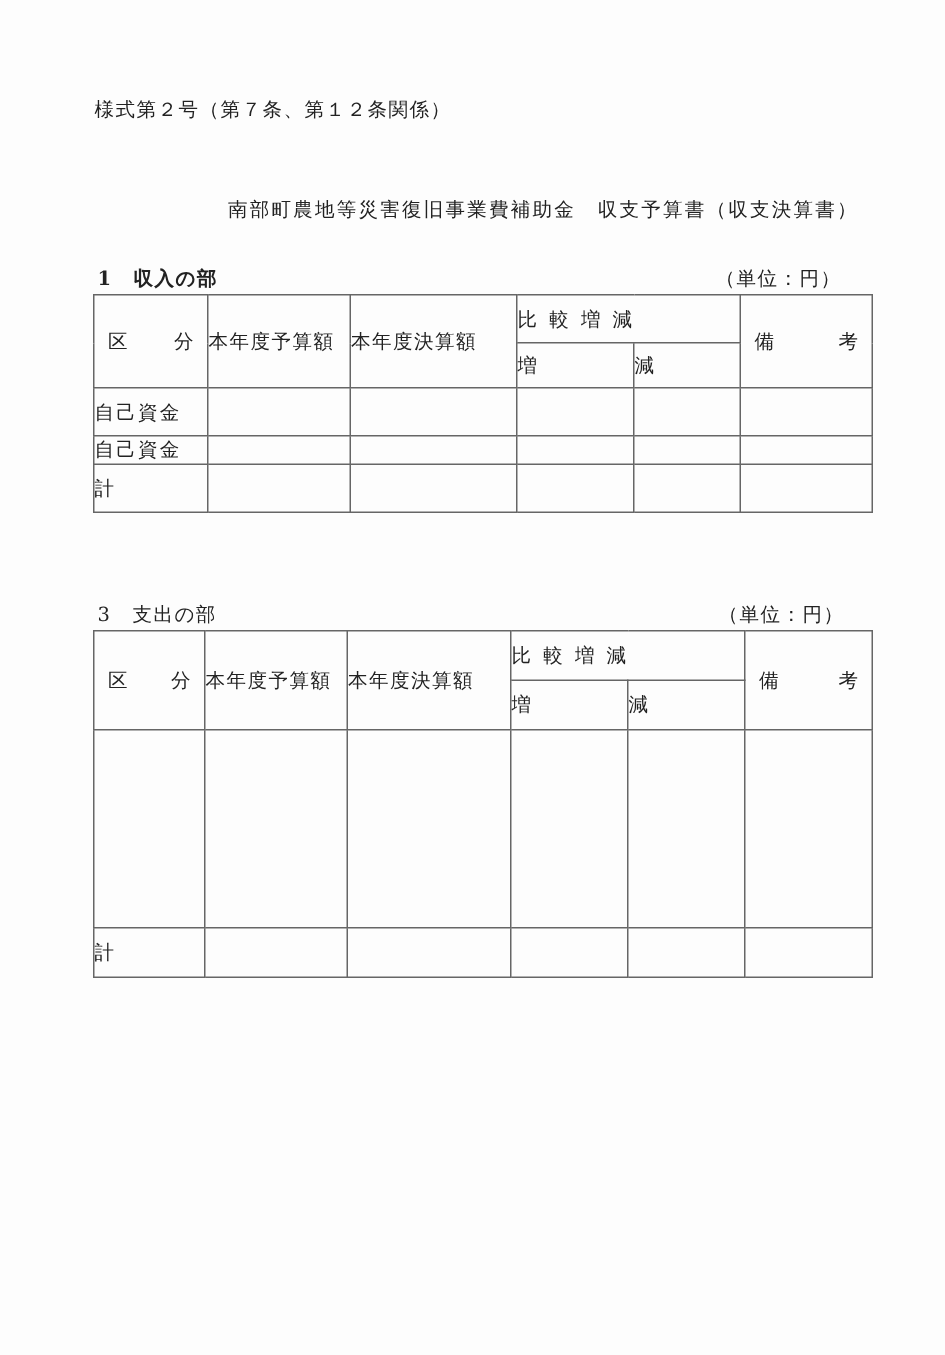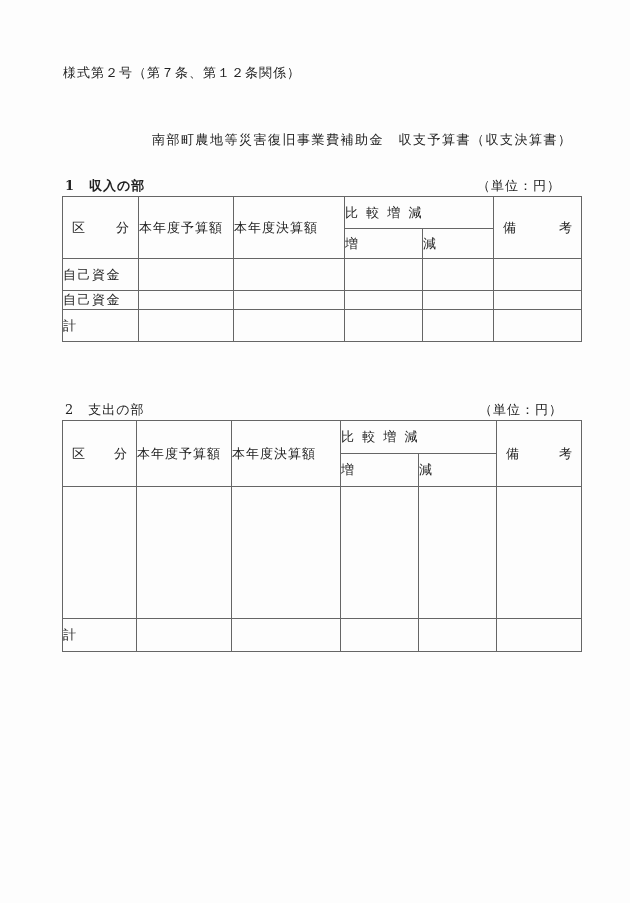--- a/index.html
+++ b/index.html
@@ -82,21 +82,21 @@
     <td>計</td>
     <td></td>
     <td></td>
     <td></td>
     <td></td>
     <td></td>
   </tr>
 </tbody>
   </table>
 
-<div class="abs sec-label" style="left:65px; top:401px;">2　支出の部</div>
+<div class="abs sec-label" style="left:65px; top:401px;">3　支出の部</div>
 <div class="abs unit" style="left:479px; top:401px;">（単位：円）</div>
 
 <table class="grid" style="left:62px; top:420px; width:519px;">
   <colgroup>
     <col style="width:74px">
       <col style="width:95px">
       <col style="width:109px">
       <col style="width:78px">
       <col style="width:78px">
       <col style="width:85px">

